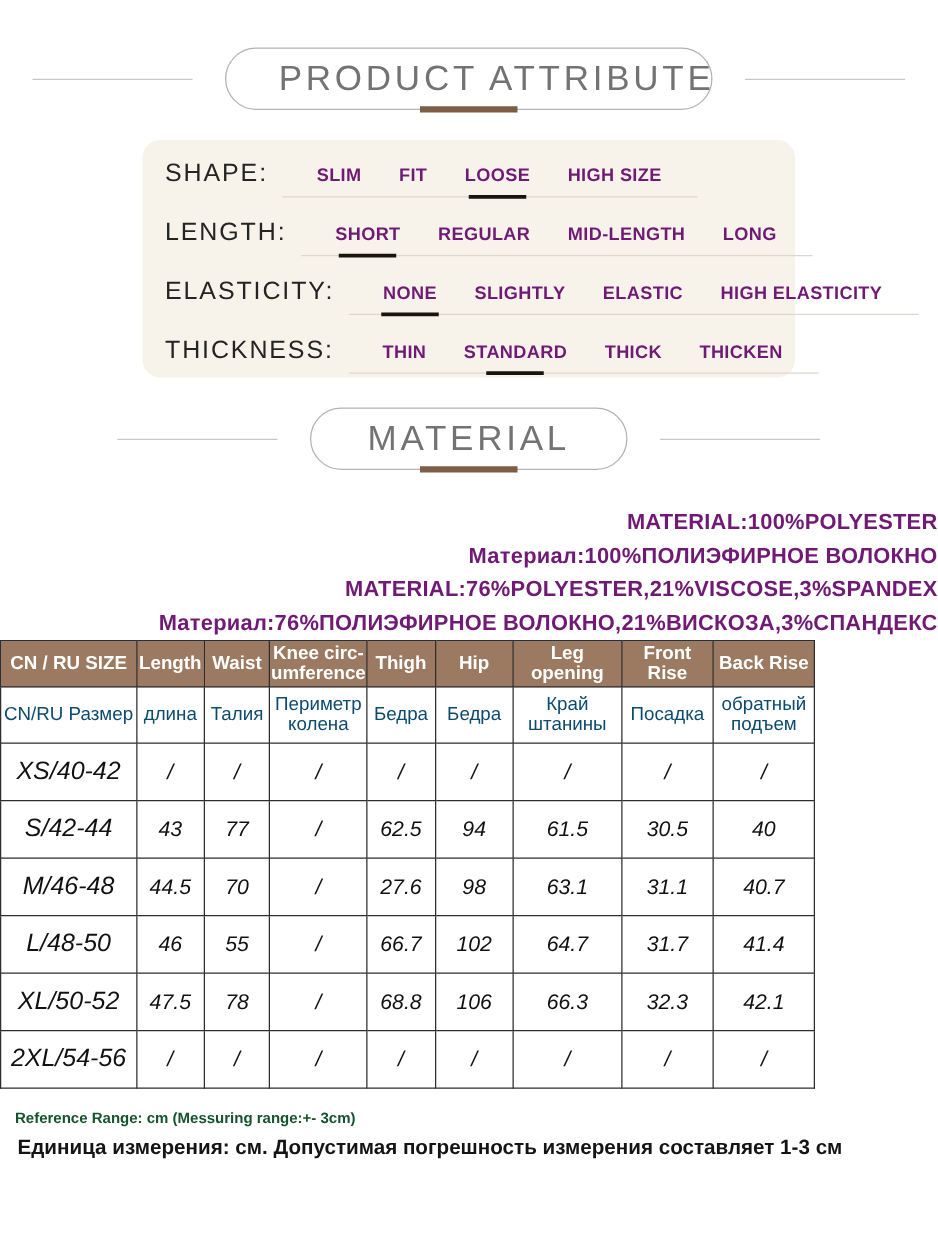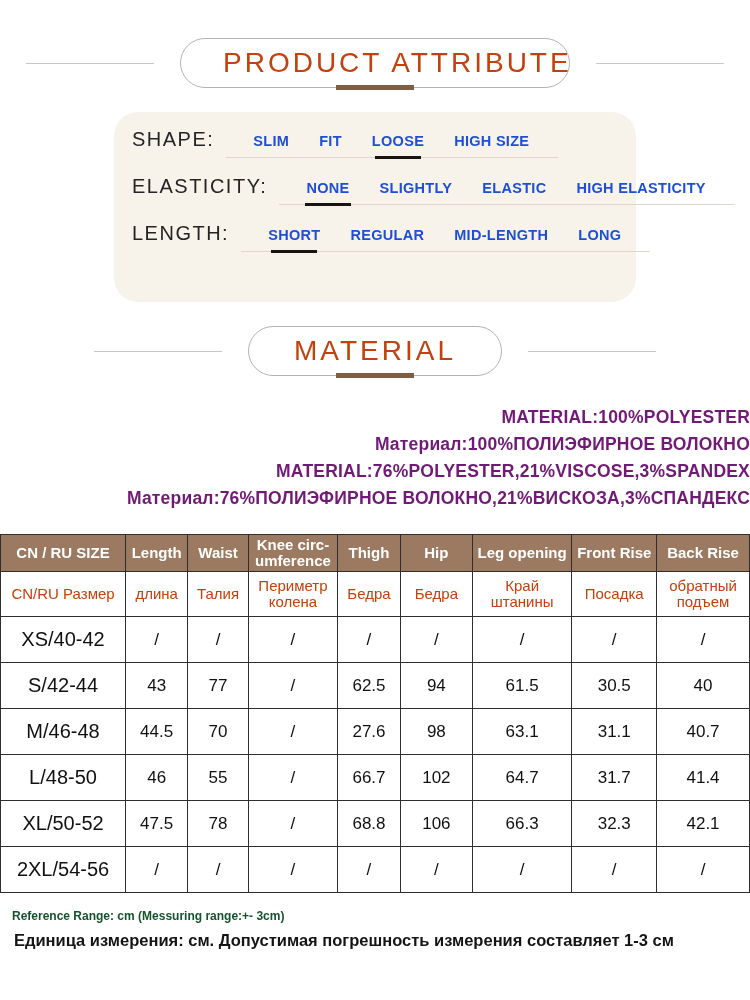--- a/index.html
+++ b/index.html
@@ -10,78 +10,78 @@
   }
   .page { width:750px; height:1000px; }
 
   
   .section-header { display:flex; align-items:center; justify-content:center; }
   .hline { flex:0 0 128px; height:1px; background:#c7c7c7; margin:0 26px; }
   .title-box {
     position:relative; border:1.5px solid #b3b3b3; border-radius:26px;
     padding:8px 42px; min-width:168px; text-align:center; background:#fff;
   }
-  .title-text { font-size:28px; letter-spacing:3px; color:#c2410c; white-space:nowrap; }
+  .title-text { font-size:28px; letter-spacing:3px; color:#737373; white-space:nowrap; }
   .title-accent {
     position:absolute; left:50%; transform:translateX(-50%);
     bottom:-3px; width:78px; height:5px; background:var(--accent,#7d5e45);
   }
   .sh-1 { padding-top:38px; }
   .sh-2 { margin-top:24px;justify-content:center; }
   .sh-3 { margin-top:12px; }
 
   
   .attr-panel {
     width:522px; height:190px; margin:24px auto 0;
-    background:var(--panel,#f8f3ea); border-radius:24px;
+    background:var(--panel,#f8f3ea); border-radius:14px;
     padding:16px 14px 0 18px; box-sizing:border-box;
   }
   .attr-row { display:flex; align-items:baseline; }
   .attr-row + .attr-row { margin-top:17px; }
   .attr-label {
     font-size:20px; letter-spacing:1.5px; color:#242424;
     margin-right:12px; white-space:nowrap;
   }
   .attr-options {
     display:flex; align-items:baseline;
     border-bottom:1px solid #ddd7cd; padding:0 14px 8px 12px;
   }
   .attr-option {
     position:relative; font-size:14.5px; font-weight:bold; letter-spacing:0.3px;
-    padding:0 15px; white-space:nowrap; color:#1d4ed8;
+    padding:0 15px; white-space:nowrap; color:#701a75;
   }
   .attr-option.selected::after {
     content:""; position:absolute; left:50%; transform:translateX(-50%);
     bottom:-10px; width:46px; height:3.5px; background:#171411;
   }
 
   
   .material-lines { margin:28px 0 0 38px; }
   .material-line {
     margin:0; font-size:17.5px; font-weight:bold; line-height:27px;
     letter-spacing:0.2px; color:#701a75;text-align:right;
   }
 
   
   .size-table {
-    width:750px; border-collapse:collapse; margin-top:22px; table-layout:fixed;
+    width:652px; border-collapse:collapse; table-layout:fixed;
   }
   .size-table th, .size-table td {
     border:1px solid #2e2e2e; text-align:center; vertical-align:middle; padding:0;
   }
   .size-table thead tr.en th {
     background:var(--thead,#9b7a61); color:#ffffff;
     font-size:15px; font-weight:bold; height:36px; line-height:1.05;
     white-space:pre-line;
   }
   .size-table thead tr.ru th {
-    background:#ffffff; color:#c2410c; font-size:15px; font-weight:normal;
+    background:#ffffff; color:#0c4a6e; font-size:15px; font-weight:normal;
     height:44px; line-height:1.1; white-space:pre-line;
   }
-  .size-table tbody td { height:45px; font-size:17px; color:#111; background:#fff; }
+  .size-table tbody td { height:45px; font-size:17px; color:#111; background:#fff;font-style:italic; }
   .size-table tbody td.size-col { font-size:20px; }
 
   
   .notes { margin:16px 0 0 12px; }
   .note-en { font-size:12px; font-weight:bold; margin:0; color:#14532d; }
   .note-ru { font-size:16.5px; font-weight:bold; margin:8px 0 0 2px; color:#141414; }
 </style>
 </head>
 <body>
 
@@ -100,35 +100,44 @@
       <div class="attr-row">
         <span class="attr-label">SHAPE:</span>
         <div class="attr-options">
           <span class="attr-option">SLIM</span>
           <span class="attr-option">FIT</span>
           <span class="attr-option selected">LOOSE</span>
           <span class="attr-option">HIGH SIZE</span>
         </div>
       </div>
       <div class="attr-row">
+        <span class="attr-label">LENGTH:</span>
+        <div class="attr-options">
+          <span class="attr-option selected">SHORT</span>
+          <span class="attr-option">REGULAR</span>
+          <span class="attr-option">MID-LENGTH</span>
+          <span class="attr-option">LONG</span>
+        </div>
+      </div>
+      <div class="attr-row">
         <span class="attr-label">ELASTICITY:</span>
         <div class="attr-options">
           <span class="attr-option selected">NONE</span>
           <span class="attr-option">SLIGHTLY</span>
           <span class="attr-option">ELASTIC</span>
           <span class="attr-option">HIGH ELASTICITY</span>
         </div>
       </div>
       <div class="attr-row">
-        <span class="attr-label">LENGTH:</span>
-        <div class="attr-options">
-          <span class="attr-option selected">SHORT</span>
-          <span class="attr-option">REGULAR</span>
-          <span class="attr-option">MID-LENGTH</span>
-          <span class="attr-option">LONG</span>
+        <span class="attr-label">THICKNESS:</span>
+        <div class="attr-options">
+          <span class="attr-option">THIN</span>
+          <span class="attr-option selected">STANDARD</span>
+          <span class="attr-option">THICK</span>
+          <span class="attr-option">THICKEN</span>
         </div>
       </div>
     </div>
 
   <div class="section-header sh-2">
     <span class="hline"></span>
     <div class="title-box">
       <span class="title-text">MATERIAL</span>
       <span class="title-accent"></span>
     </div>

